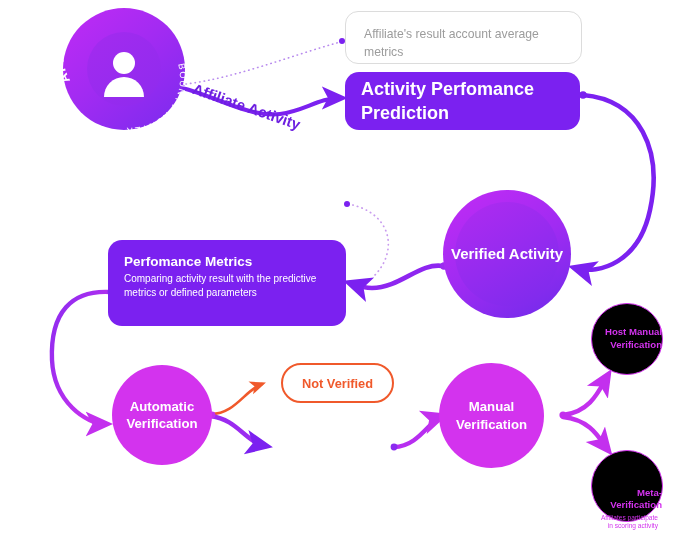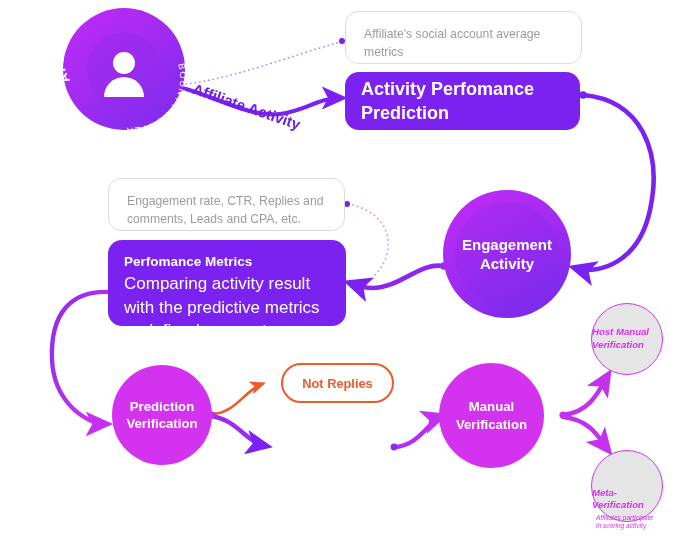--- a/index.html
+++ b/index.html
@@ -42,21 +42,21 @@
   }
   .curved-label .big{font-size:13px;}
   .curved-label .small{font-size:9.2px;letter-spacing:1.4px;font-weight:normal;}
 
   
   .box-purple{
     background:#7B21F0;border-radius:14px;color:#ffffff;
     padding:13px 16px;
   }
   .box-purple .title{font-size:13.5px;font-weight:bold;line-height:1.35;}
-  .box-purple .body{font-size:17px;font-weight:normal;line-height:1.38;}
+  .box-purple .body{font-size:10px;font-weight:normal;line-height:1.38;}
 
   #prediction-box{left:345px;top:72px;width:235px;height:58px;display:flex;align-items:center;}
   #prediction-box .title{font-size:18px;}
 
   #metrics-box{left:108px;top:240px;width:238px;height:86px;}
   #metrics-box .title{margin-bottom:1px;}
 
   #verified-box{
     left:281px;top:427px;width:113px;height:40px;border-radius:20px;
     display:flex;align-items:center;justify-content:center;
@@ -99,25 +99,24 @@
   .circle-magenta{
     border-radius:50%;background:#D333EE;color:#ffffff;
     display:flex;align-items:center;justify-content:center;text-align:center;
     font-size:13.2px;font-weight:bold;line-height:1.3;
   }
   #auto-verif{left:112px;top:365px;width:100px;height:100px;}
   #manual-verif{left:439px;top:363px;width:105px;height:105px;}
 
   
   .circle-outline{
-    border-radius:50%;background:#e5e5e5;border:1.6px solid #D333EE;
+    border-radius:50%;background:#000000;border:1.6px solid #D333EE;
     color:#D333EE;box-sizing:border-box;
     display:flex;flex-direction:column;align-items:center;justify-content:center;
-    text-align:left;
-    font-style:italic;
+    text-align:right;
   }
   #host-verif{left:591px;top:303px;width:72px;height:72px;}
   #host-verif .t{font-size:9.6px;font-weight:bold;line-height:1.32;}
   #meta-verif{left:591px;top:450px;width:72px;height:72px;}
   #meta-verif .t{font-size:9.6px;font-weight:bold;line-height:1.3;margin-top:46px;}
   #meta-verif .s{font-size:6.6px;font-weight:normal;line-height:1.3;margin-top:2px;padding:0 4px;}
 
   
   #affiliate-activity-label{
     left:196px;top:80px;
@@ -216,41 +215,40 @@
         <textPath href="#arc-top" startOffset="4%">AFFILIATE</textPath>
       </text>
       <text class="small">
         <textPath href="#arc-bot" startOffset="8%">BOUNTY HUNTER</textPath>
       </text>
     </svg>
   </div>
 
   <div class="node" id="affiliate-activity-label">Affiliate Activity</div>
 
-  <div class="node box-ghost" id="tip-top">Affiliate's social account average metrics</div>
+  <div class="node box-ghost" id="tip-top">Affiliate's result account average metrics</div>
 
   <div class="node box-purple" id="prediction-box">
     <div class="title">Activity Perfomance Prediction</div>
   </div>
 
-  <div class="node box-ghost" id="tip-mid">Engagement rate, CTR, Replies and comments, Leads and CPA, etc.</div>
 
   <div class="node box-purple" id="metrics-box">
     <div class="title">Perfomance Metrics</div>
     <div class="body">Comparing activity result with the predictive metrics or defined parameters</div>
   </div>
 
   <div class="node" id="performed-circle">
     <div class="ring"></div>
-    <div class="label">Engagement Activity</div>
-  </div>
-
-  <div class="node circle-magenta" id="auto-verif">Prediction Verification</div>
-
-  <div class="node" id="notverified-box">Not Replies</div>
+    <div class="label">Verified Activity</div>
+  </div>
+
+  <div class="node circle-magenta" id="auto-verif">Automatic Verification</div>
+
+  <div class="node" id="notverified-box">Not Verified</div>
 
 
   <div class="node circle-magenta" id="manual-verif">Manual Verification</div>
 
   <div class="node circle-outline" id="host-verif">
     <div class="t">Host Manual Verification</div>
   </div>
 
   <div class="node circle-outline" id="meta-verif">
     <div class="t">Meta-Verification</div>

